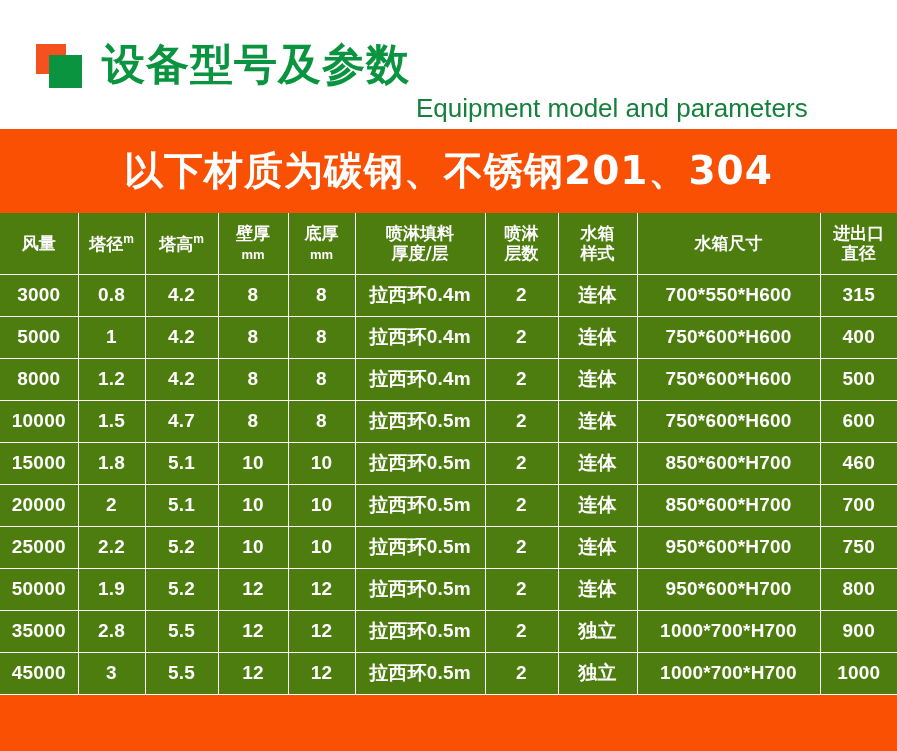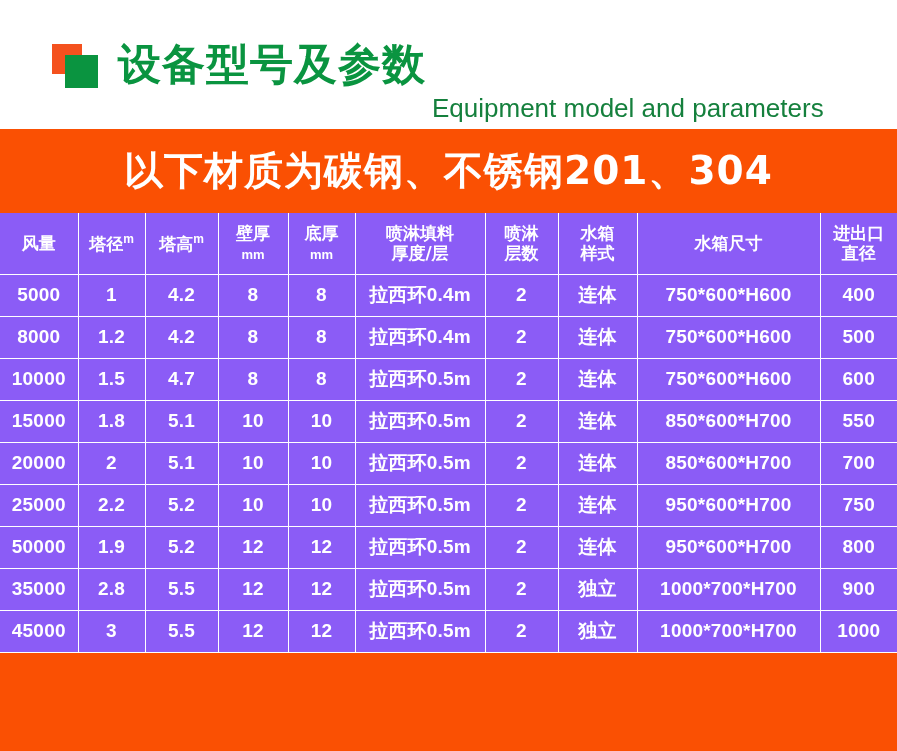--- a/index.html
+++ b/index.html
@@ -18,21 +18,21 @@
     width: 897px;
     height: 751px;
     background: #ffffff;
   }
 
   
   .section-header {
     height: 129px;
     display: flex;
     align-items: center;
-    padding-left: 52px;
+    padding-left: 36px;
     background: #ffffff;
   }
 
   .logo-mark {
     position: relative;
     width: 56px;
     height: 46px;
     flex: 0 0 auto;
     margin-right: 10px;
   }
@@ -93,21 +93,21 @@
     letter-spacing: 1px;
     font-family: "DejaVu Sans", "Liberation Sans", sans-serif;
     white-space: nowrap;
   }
 
   
   .spec-table {
     width: 897px;
     border-collapse: collapse;
     table-layout: fixed;
-    background: #8b5cf6;
+    background: #4d7c0f;
     padding-left: 20px;
   }
 
   .spec-table td, .spec-table th {
     border: 1px solid #ffffff;
     color: #ffffff;
     text-align: center;
     vertical-align: middle;
     padding: 0 2px;
     font-family: "Liberation Sans", "DejaVu Sans", sans-serif;
@@ -232,20 +232,32 @@
             <span>水箱尺寸</span>
           </th>
           <th>
             <span>进出口</span><br>
             <span>直径</span>
           </th>
         </tr>
       </thead>
       <tbody>
           <tr>
+            <td>3000</td>
+            <td>0.8</td>
+            <td>4.2</td>
+            <td>8</td>
+            <td>8</td>
+            <td class="cell-cn">拉西环0.4m</td>
+            <td>2</td>
+            <td class="cell-cn">连体</td>
+            <td>700*550*H600</td>
+            <td>315</td>
+          </tr>
+          <tr>
             <td>5000</td>
             <td>1</td>
             <td>4.2</td>
             <td>8</td>
             <td>8</td>
             <td class="cell-cn">拉西环0.4m</td>
             <td>2</td>
             <td class="cell-cn">连体</td>
             <td>750*600*H600</td>
             <td>400</td>
@@ -277,21 +289,21 @@
           <tr>
             <td>15000</td>
             <td>1.8</td>
             <td>5.1</td>
             <td>10</td>
             <td>10</td>
             <td class="cell-cn">拉西环0.5m</td>
             <td>2</td>
             <td class="cell-cn">连体</td>
             <td>850*600*H700</td>
-            <td>550</td>
+            <td>460</td>
           </tr>
           <tr>
             <td>20000</td>
             <td>2</td>
             <td>5.1</td>
             <td>10</td>
             <td>10</td>
             <td class="cell-cn">拉西环0.5m</td>
             <td>2</td>
             <td class="cell-cn">连体</td>

